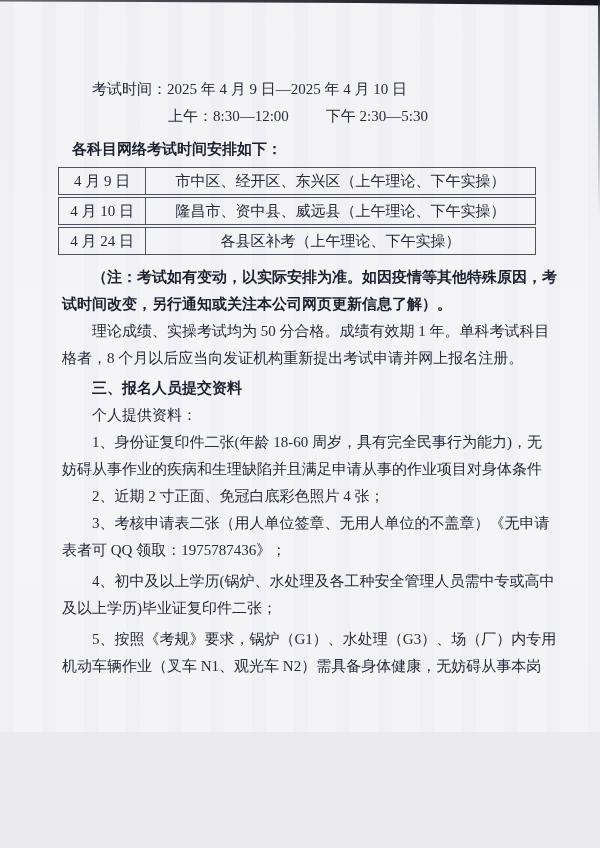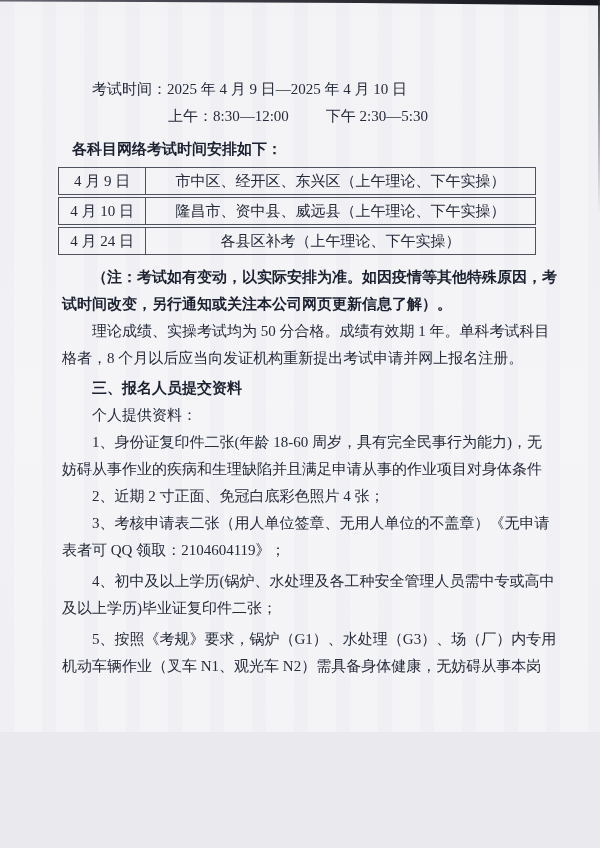--- a/index.html
+++ b/index.html
@@ -102,21 +102,21 @@
       <div class="ln indent">1、身份证复印件二张(年龄 18-60 周岁，具有完全民事行为能力)，无</div>
       <div class="ln">妨碍从事作业的疾病和生理缺陷并且满足申请从事的作业项目对身体条件</div>
     </div>
 
     <div>
       <div class="ln indent">2、近期 2 寸正面、免冠白底彩色照片 4 张；</div>
     </div>
 
     <div>
       <div class="ln indent">3、考核申请表二张（用人单位签章、无用人单位的不盖章）《无申请</div>
-      <div class="ln">表者可 QQ 领取：2104604119》；</div>
+      <div class="ln">表者可 QQ 领取：1975787436》；</div>
     </div>
 
     <div class="mt4">
       <div class="ln indent">4、初中及以上学历(锅炉、水处理及各工种安全管理人员需中专或高中</div>
       <div class="ln">及以上学历)毕业证复印件二张；</div>
     </div>
 
     <div class="mt4">
       <div class="ln indent">5、按照《考规》要求，锅炉（G1）、水处理（G3）、场（厂）内专用</div>
       <div class="ln">机动车辆作业（叉车 N1、观光车 N2）需具备身体健康，无妨碍从事本岗</div>

